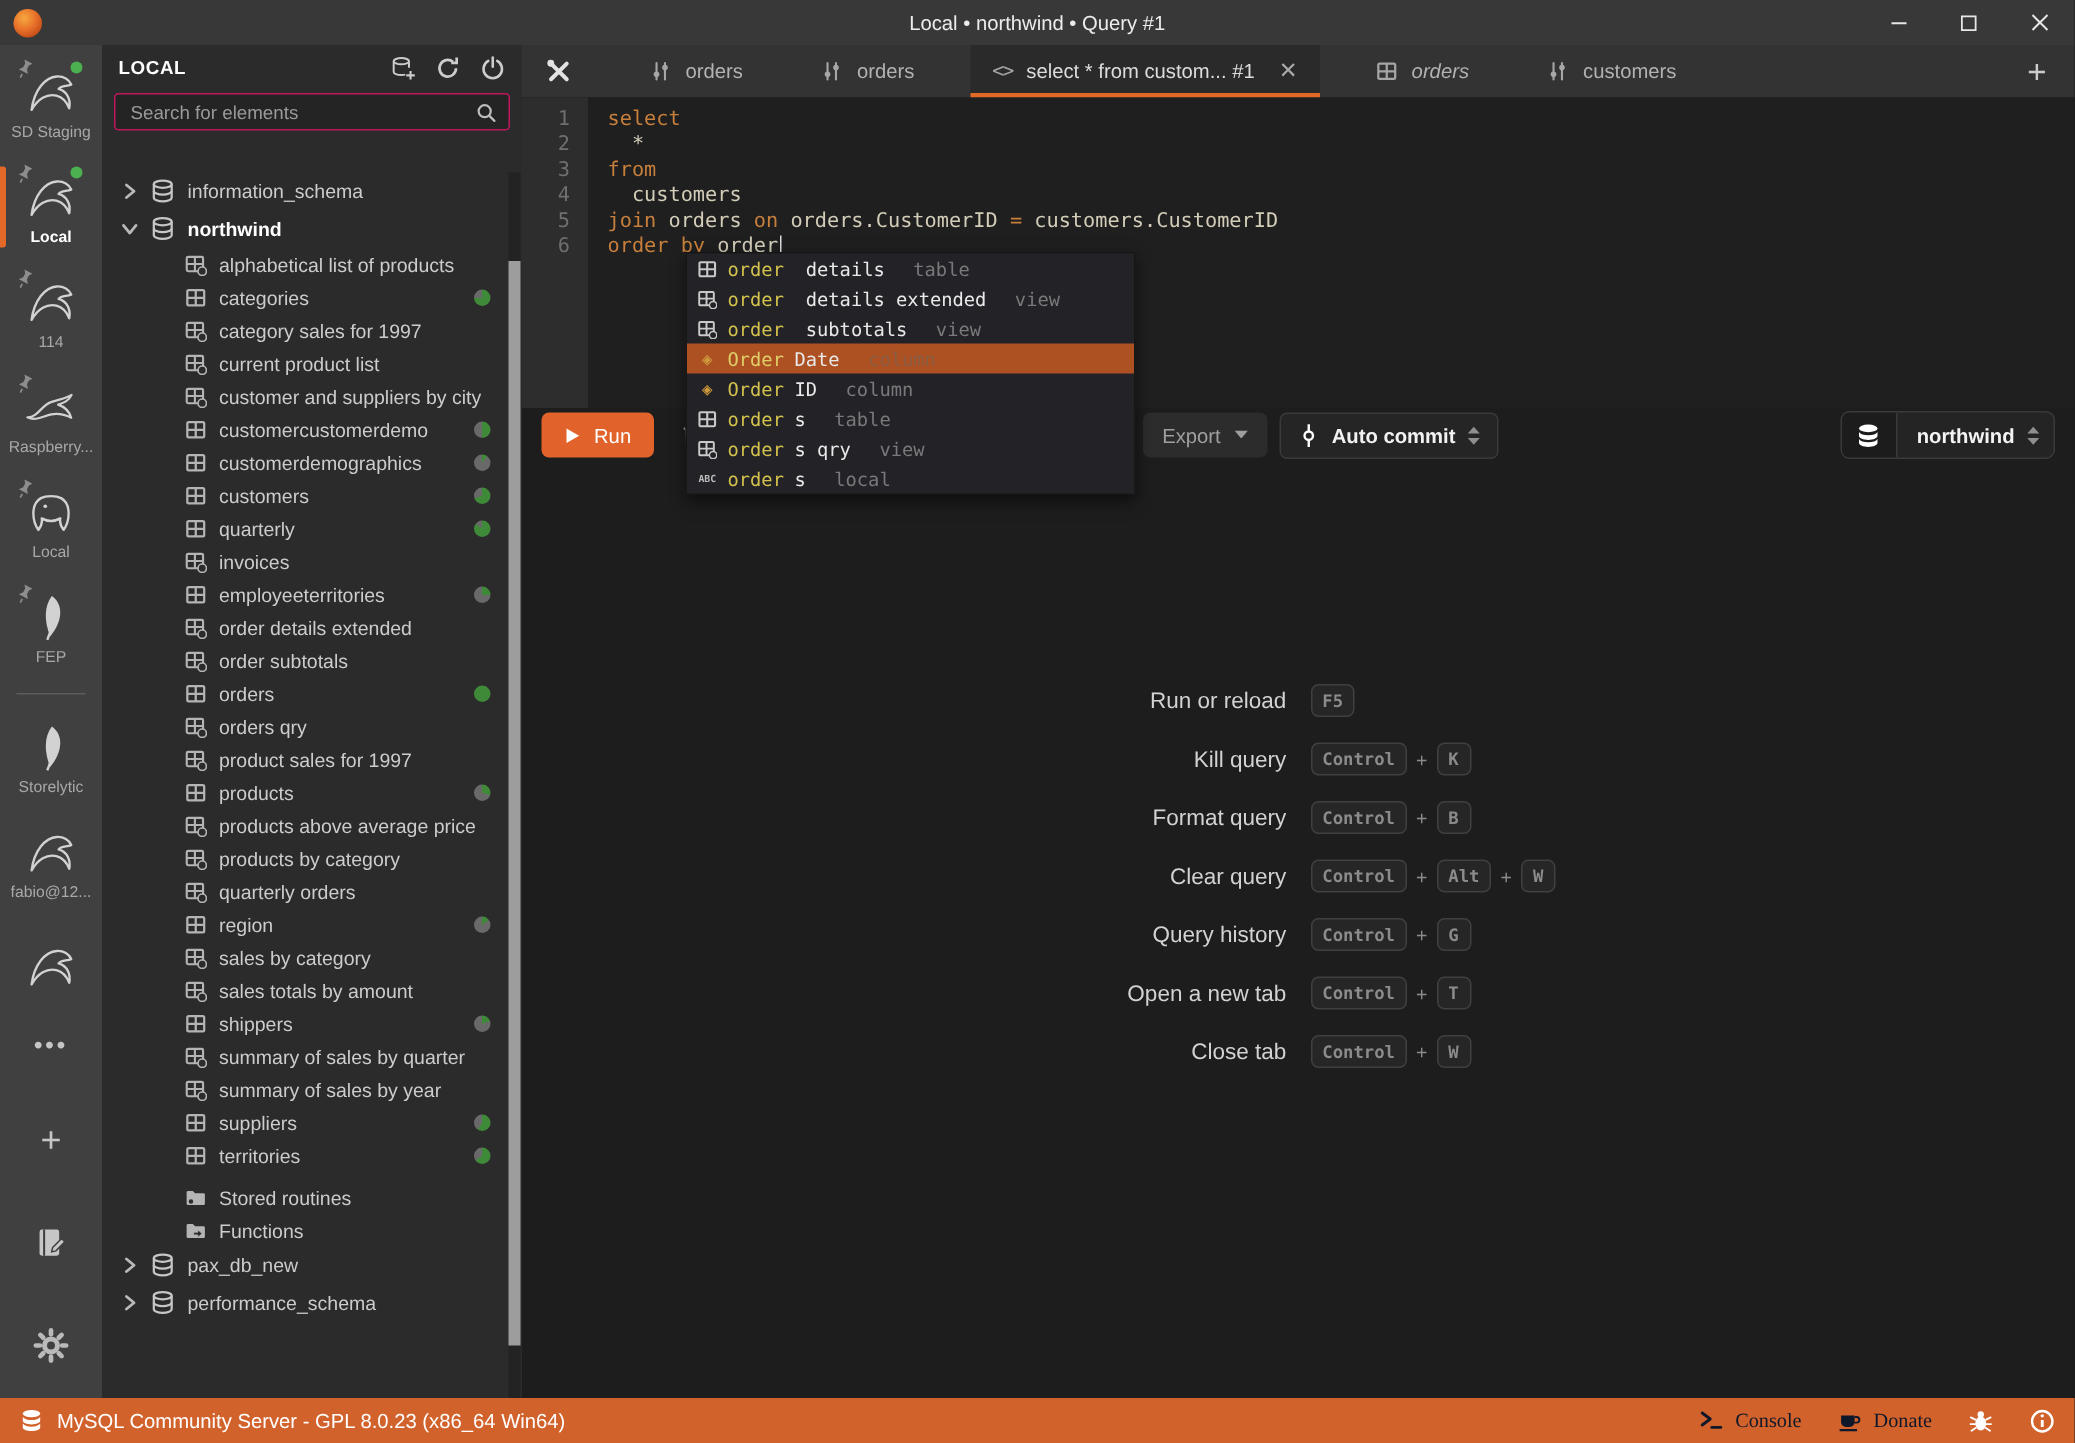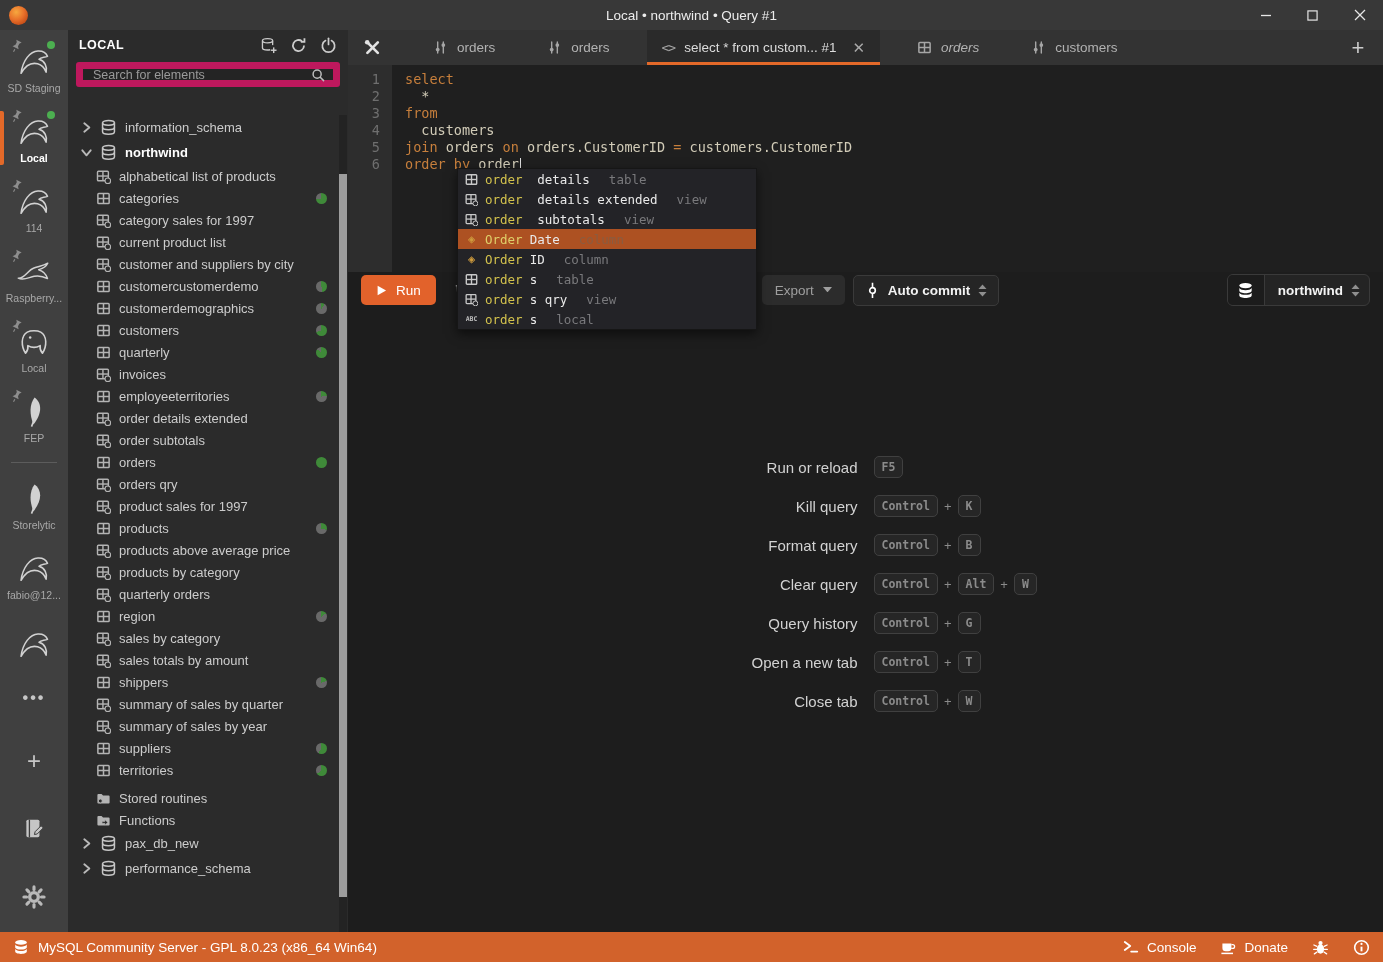--- a/index.html
+++ b/index.html
@@ -43,35 +43,35 @@
   .rail-add { margin-top:40px; font-size:24px; font-weight:300; color:#c6c6c6; }
   .rail-journal { margin-top:42px; width:24px; height:24px; color:#c6c6c6; }
   .rail-gear { margin-top:44px; width:24px; height:24px; color:#b9b9b9; }
 
   
   .sidebar { position:absolute; top:30px; left:68px; width:280px; height:902px; background:#2b2b2b; }
   .sb-header { height:30px; display:flex; align-items:center; padding:0 11px; }
   .sb-title { flex:1; font-weight:bold; color:#fdfdfd; font-size:12.5px; letter-spacing:.4px; }
   .sb-icons { display:flex; gap:13px; align-items:center; color:#cccccc; }
   .sb-ic { width:17px; height:17px; }
-  .sb-search { margin:2px 8px 4px; height:25px; background:#242424; border:7px solid #be185d;
+  .sb-search { margin:2px 8px 4px; height:25px; background:#242424; border:1px solid #be185d;
     border-radius:3px; display:flex; align-items:center; padding:0 8px; }
   .sb-search input { flex:1; background:transparent; border:none; outline:none; color:#cfcfcf;
     font-size:12.5px; font-family:"Liberation Sans", sans-serif; }
   .sb-search input::placeholder { color:#9a9a9a; }
   .sb-search .search-ic { width:14px; height:14px; color:#bdbdbd; }
   .tree { position:absolute; top:85px; left:0; right:10px; bottom:0; overflow:hidden;
     font-size:13px; color:#cccccc; }
   .db-row { display:flex; align-items:center; gap:8px; height:25px; padding-left:13px; }
   .db-row .chev { width:11px; height:11px; color:#b9b9b9; }
   .db-row .chev-down { display:none; }
   .db-row.expanded .chev-down { display:block; }
   .db-row .db-ic { width:17px; height:17px; color:#c6c6c6; }
   .db-row.expanded { color:#ffffff; font-weight:bold; }
-  .tree-item { position:relative; display:flex; align-items:center; gap:8px; height:22px; padding-left:28px; }
+  .tree-item { position:relative; display:flex; align-items:center; gap:8px; height:22px; padding-left:55px; }
   .tree-item .ti { display:none; width:15px; height:15px; color:#b4b4b4; }
   .tree-item[data-type="table"] .ti-table { display:block; }
   .tree-item[data-type="view"] .ti-view { display:block; }
   .tree-item[data-type="folder"] .ti-folder { display:block; }
   .tree-item[data-type="folder_arrow"] .ti-folder-arrow { display:block; }
   .tree-item .row-dot { position:absolute; right:11px; top:5.5px; width:11px; height:11px; border-radius:50%; }
   .folder-gap { height:6px; }
   .knockout { fill:#2b2b2b; }
   .sb-scrolltrack { position:absolute; right:1px; top:85px; width:8px; bottom:0; background:#232323; }
   .sb-scrollthumb { position:absolute; right:1px; top:144px; width:8px; height:723px; background:#9d9d9d; }
@@ -158,21 +158,21 @@
   .hint-keys { width:340px; display:flex; align-items:center; gap:6px; }
   .key-badge { font-family:"DejaVu Sans Mono", monospace; font-size:11.5px; font-weight:bold;
     color:#8b8b8b; background:#262626; border:1px solid #404040; border-radius:5px; padding:3px 7px; }
   .key-plus { color:#8b8b8b; font-size:13px; }
 
   
   .statusbar { position:absolute; bottom:0; left:0; width:1383px; height:30px; background:#d2622b;
     display:flex; align-items:center; padding:0 13px; gap:9px; color:#ffffff; font-size:13.5px; z-index:6; }
   .sb-db-ic { width:16px; height:16px; color:#ffffff; }
   .status-right { margin-left:auto; display:flex; align-items:center; gap:24px; }
-  .status-link { display:flex; align-items:center; gap:8px; color:#ffffff; }
+  .status-link { display:flex; align-items:center; gap:8px; color:#0f172a;font-family:Liberation Serif, serif; }
   .status-link svg { width:16px; height:16px; }
   .status-ic-btn { width:17px; height:17px; color:#ffffff; }
 </style>
 </head>
 <body>
 
 <div class="titlebar">
   <div class="app-icon"></div>
   <div class="tb-title">Local • northwind • Query #1</div>
   <div class="win-controls">

